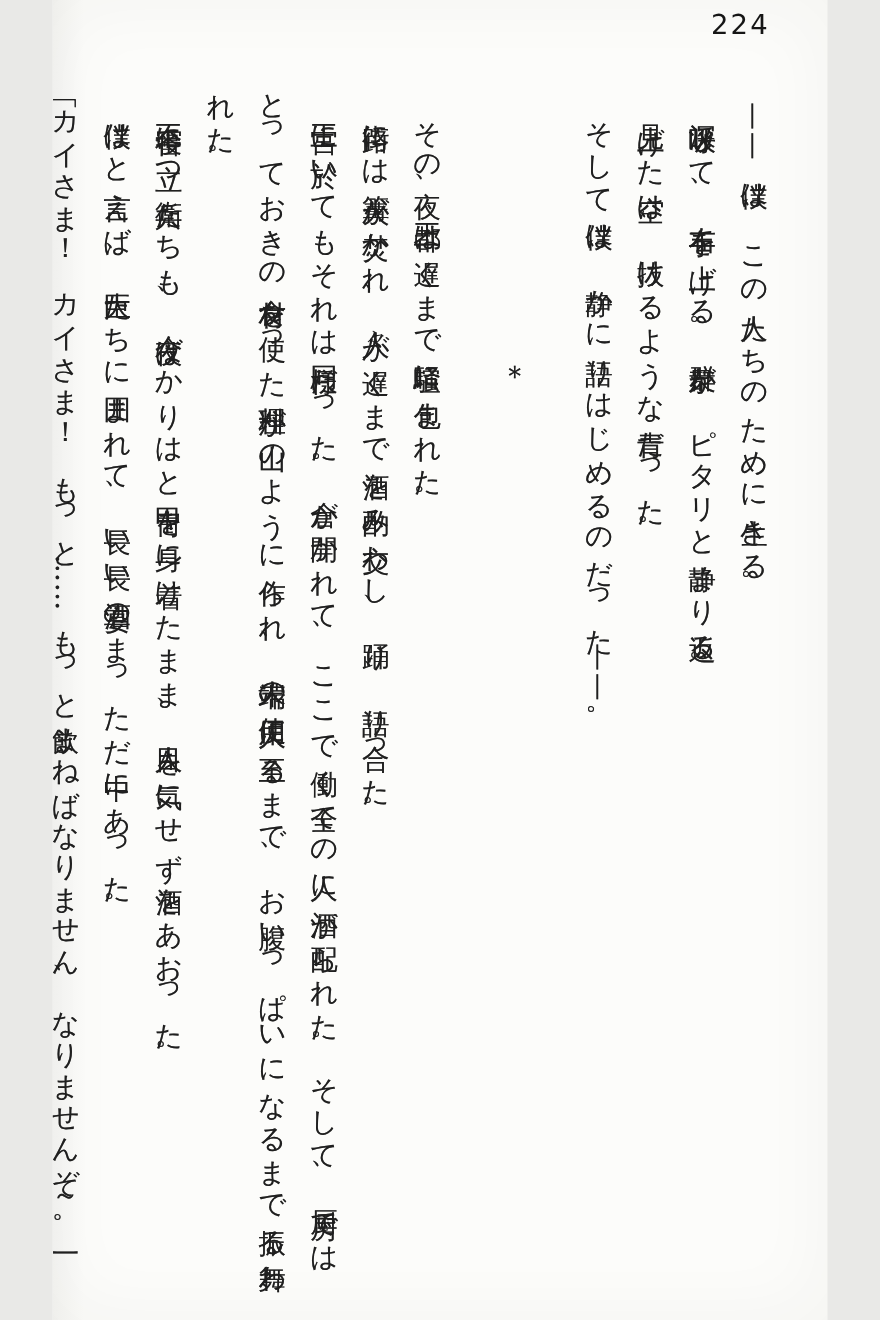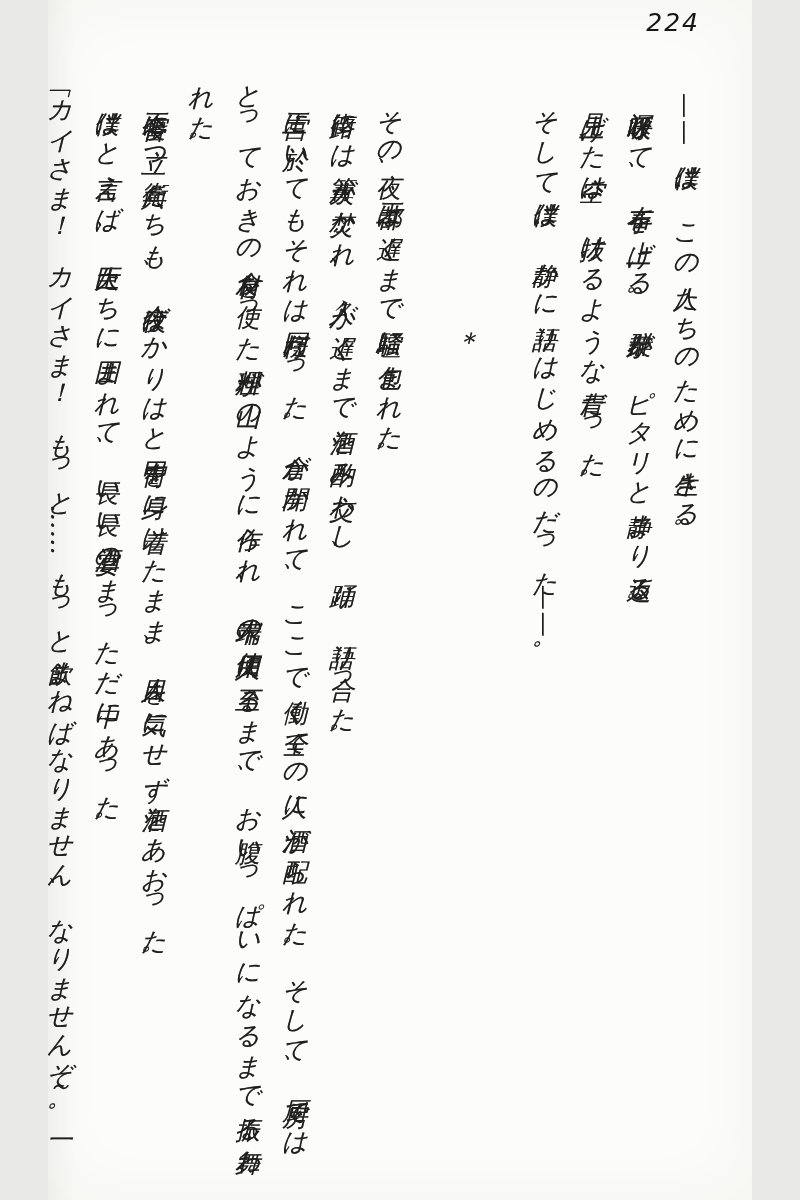--- a/index.html
+++ b/index.html
@@ -11,21 +11,20 @@
     position: relative;
     width: 704px;
     height: 1200px;
     margin: 0 auto;
     background: #fcfcfa;
     background-image: linear-gradient(to right, #f4f4f2 0px, #fcfcfa 28px, #fcfcfa 780px, #f8f8f6 800px);
     box-shadow: inset 0 0 70px rgba(40,40,35,0.04);
     overflow: hidden;
     font-family: "DejaVu Serif", "Liberation Serif", serif;
     color: #1f1f1f;
-    font-style: italic;
   }
   .page-number {
     position: absolute;
     top: 8px;
     right: 52px;
     font-size: 25px;
     letter-spacing: 2px;
     font-family: "DejaVu Sans", "Liberation Sans", sans-serif;
     color: #161616;
   }

